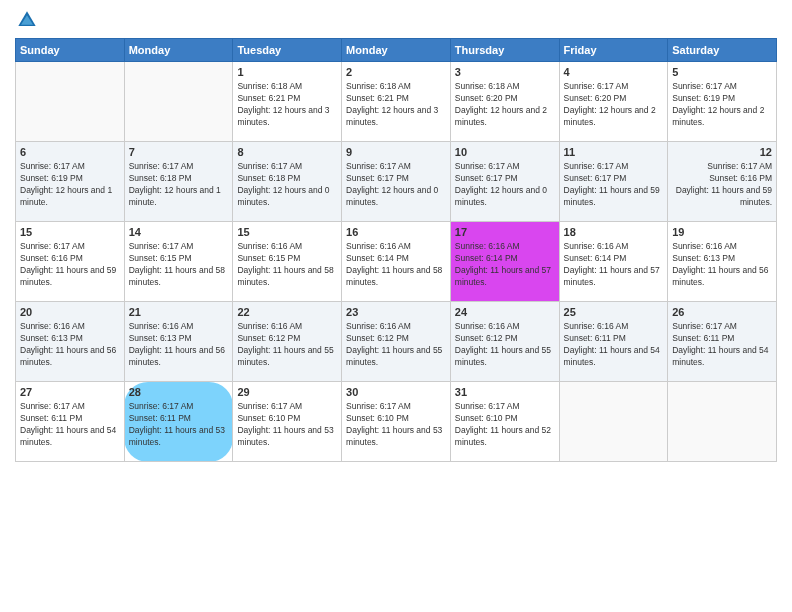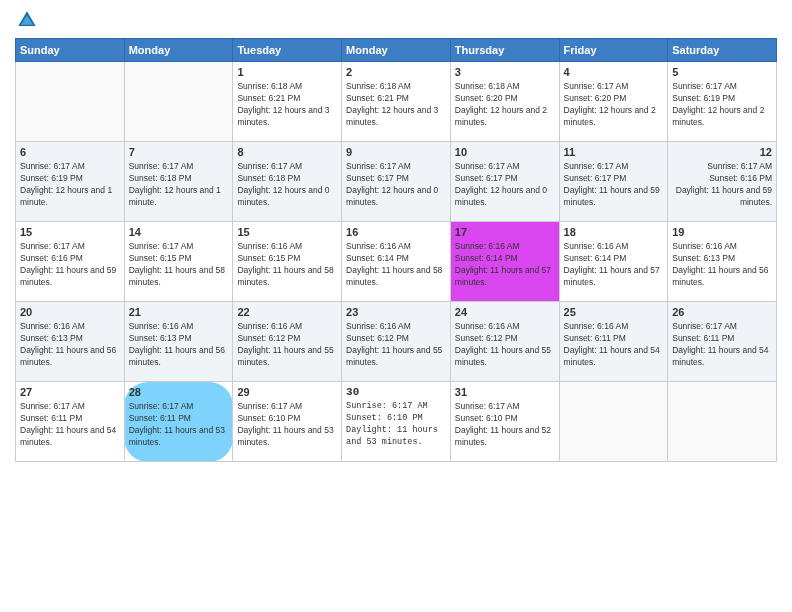--- a/index.html
+++ b/index.html
@@ -297,21 +297,21 @@
             <div class="day-info" style="white-space: pre-line;">Sunrise: 6:17 AM
 Sunset: 6:11 PM
 Daylight: 11 hours and 53 minutes.</div>
           </td>
           <td style="background: rgb(255, 255, 255); margin-left: 20px;">
             <span class="day-num">29</span>
             <div class="day-info" style="white-space: pre-line;">Sunrise: 6:17 AM
 Sunset: 6:10 PM
 Daylight: 11 hours and 53 minutes.</div>
           </td>
-          <td style="background: rgb(255, 255, 255); font-family: Liberation Mono, monospace;">
+          <td style="background: rgb(255, 255, 255);">
             <span class="day-num">30</span>
             <div class="day-info" style="white-space: pre-line;">Sunrise: 6:17 AM
 Sunset: 6:10 PM
 Daylight: 11 hours and 53 minutes.</div>
           </td>
           <td style="background: rgb(255, 255, 255);">
             <span class="day-num">31</span>
             <div class="day-info" style="white-space: pre-line;">Sunrise: 6:17 AM
 Sunset: 6:10 PM
 Daylight: 11 hours and 52 minutes.</div>

